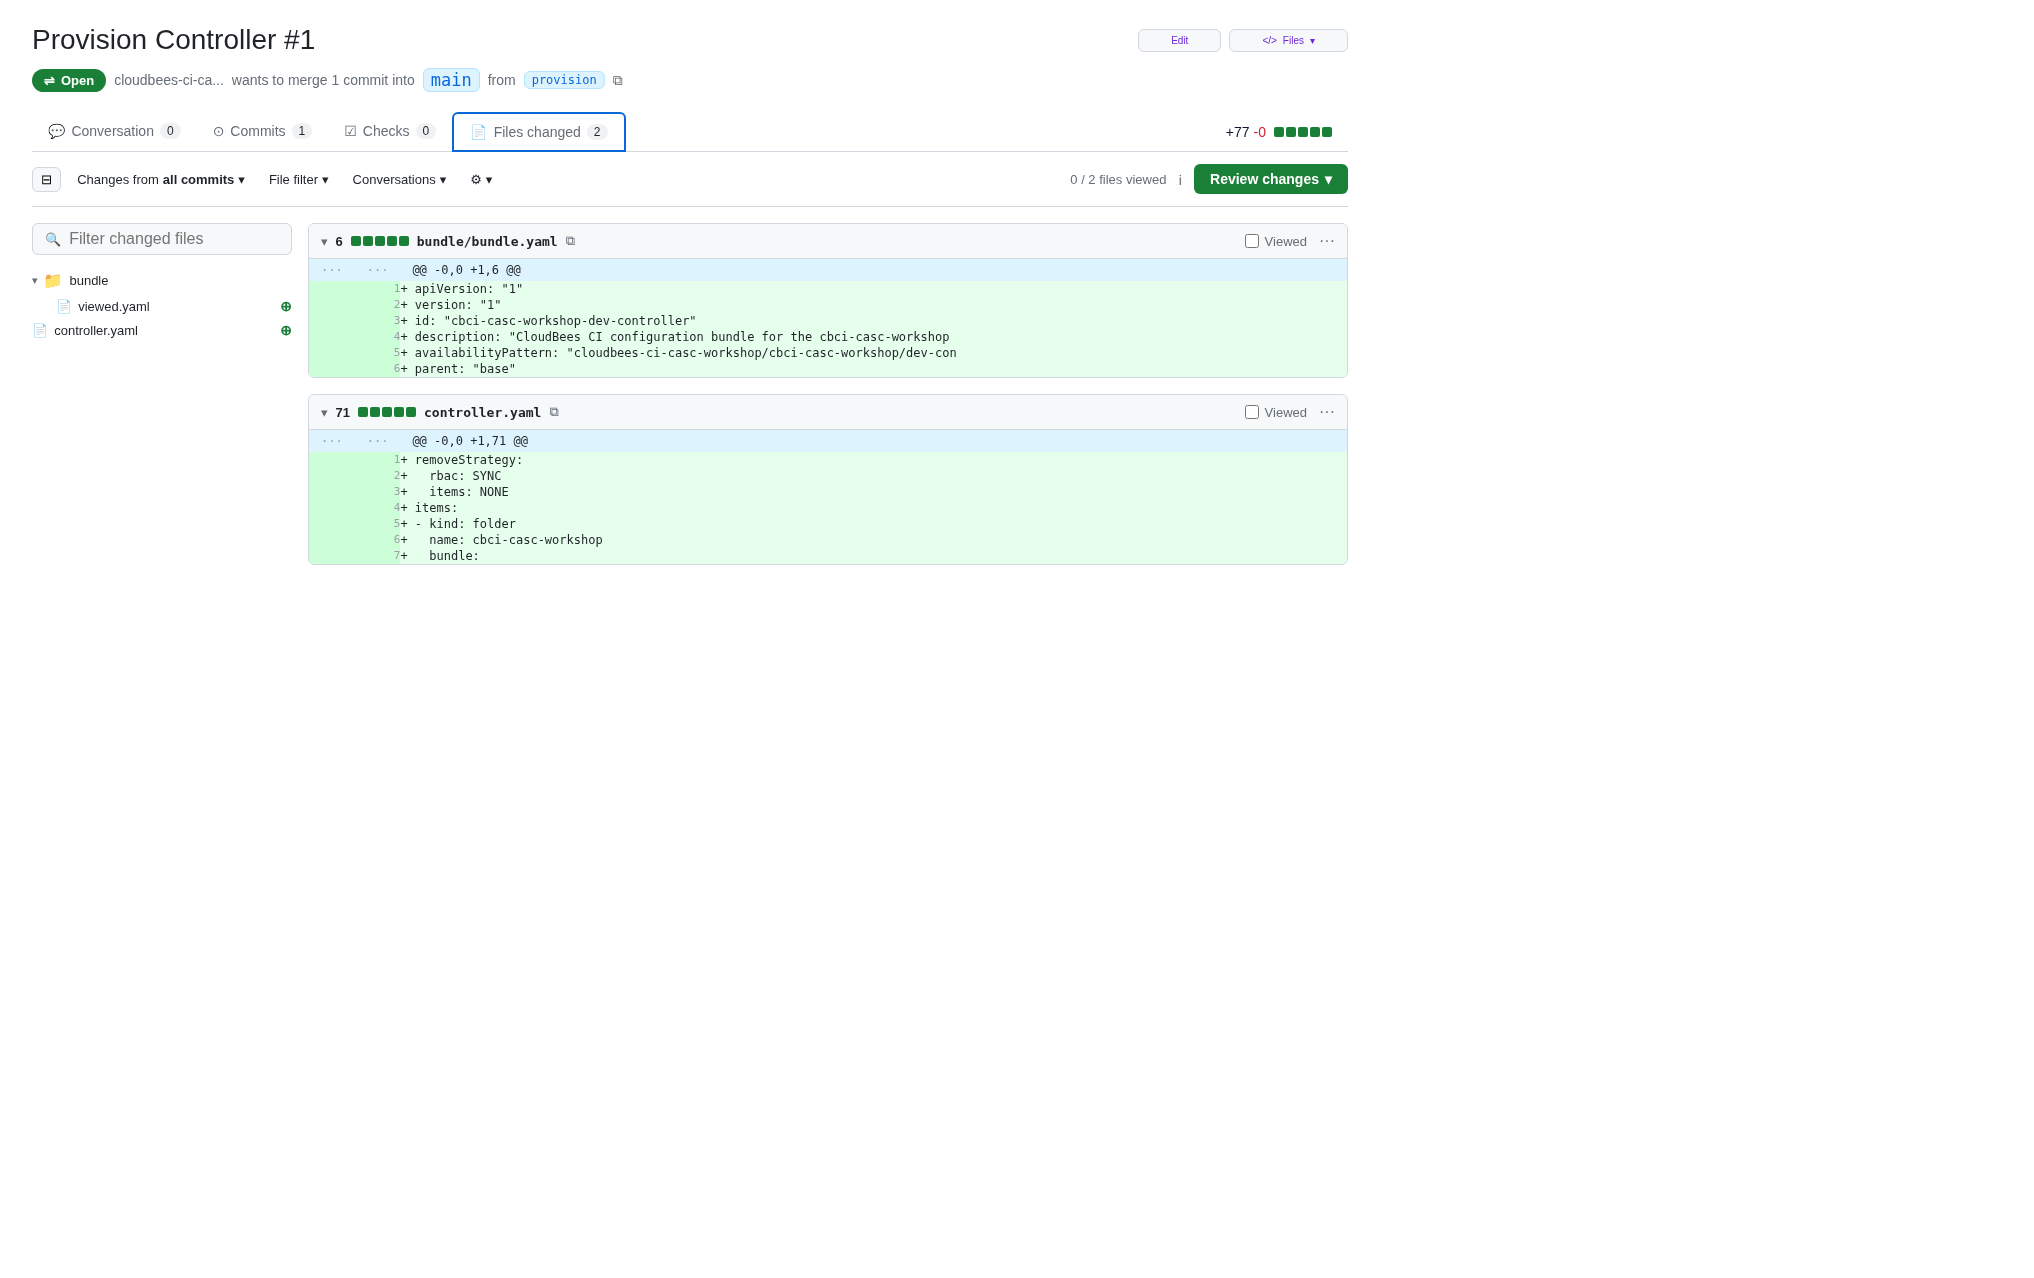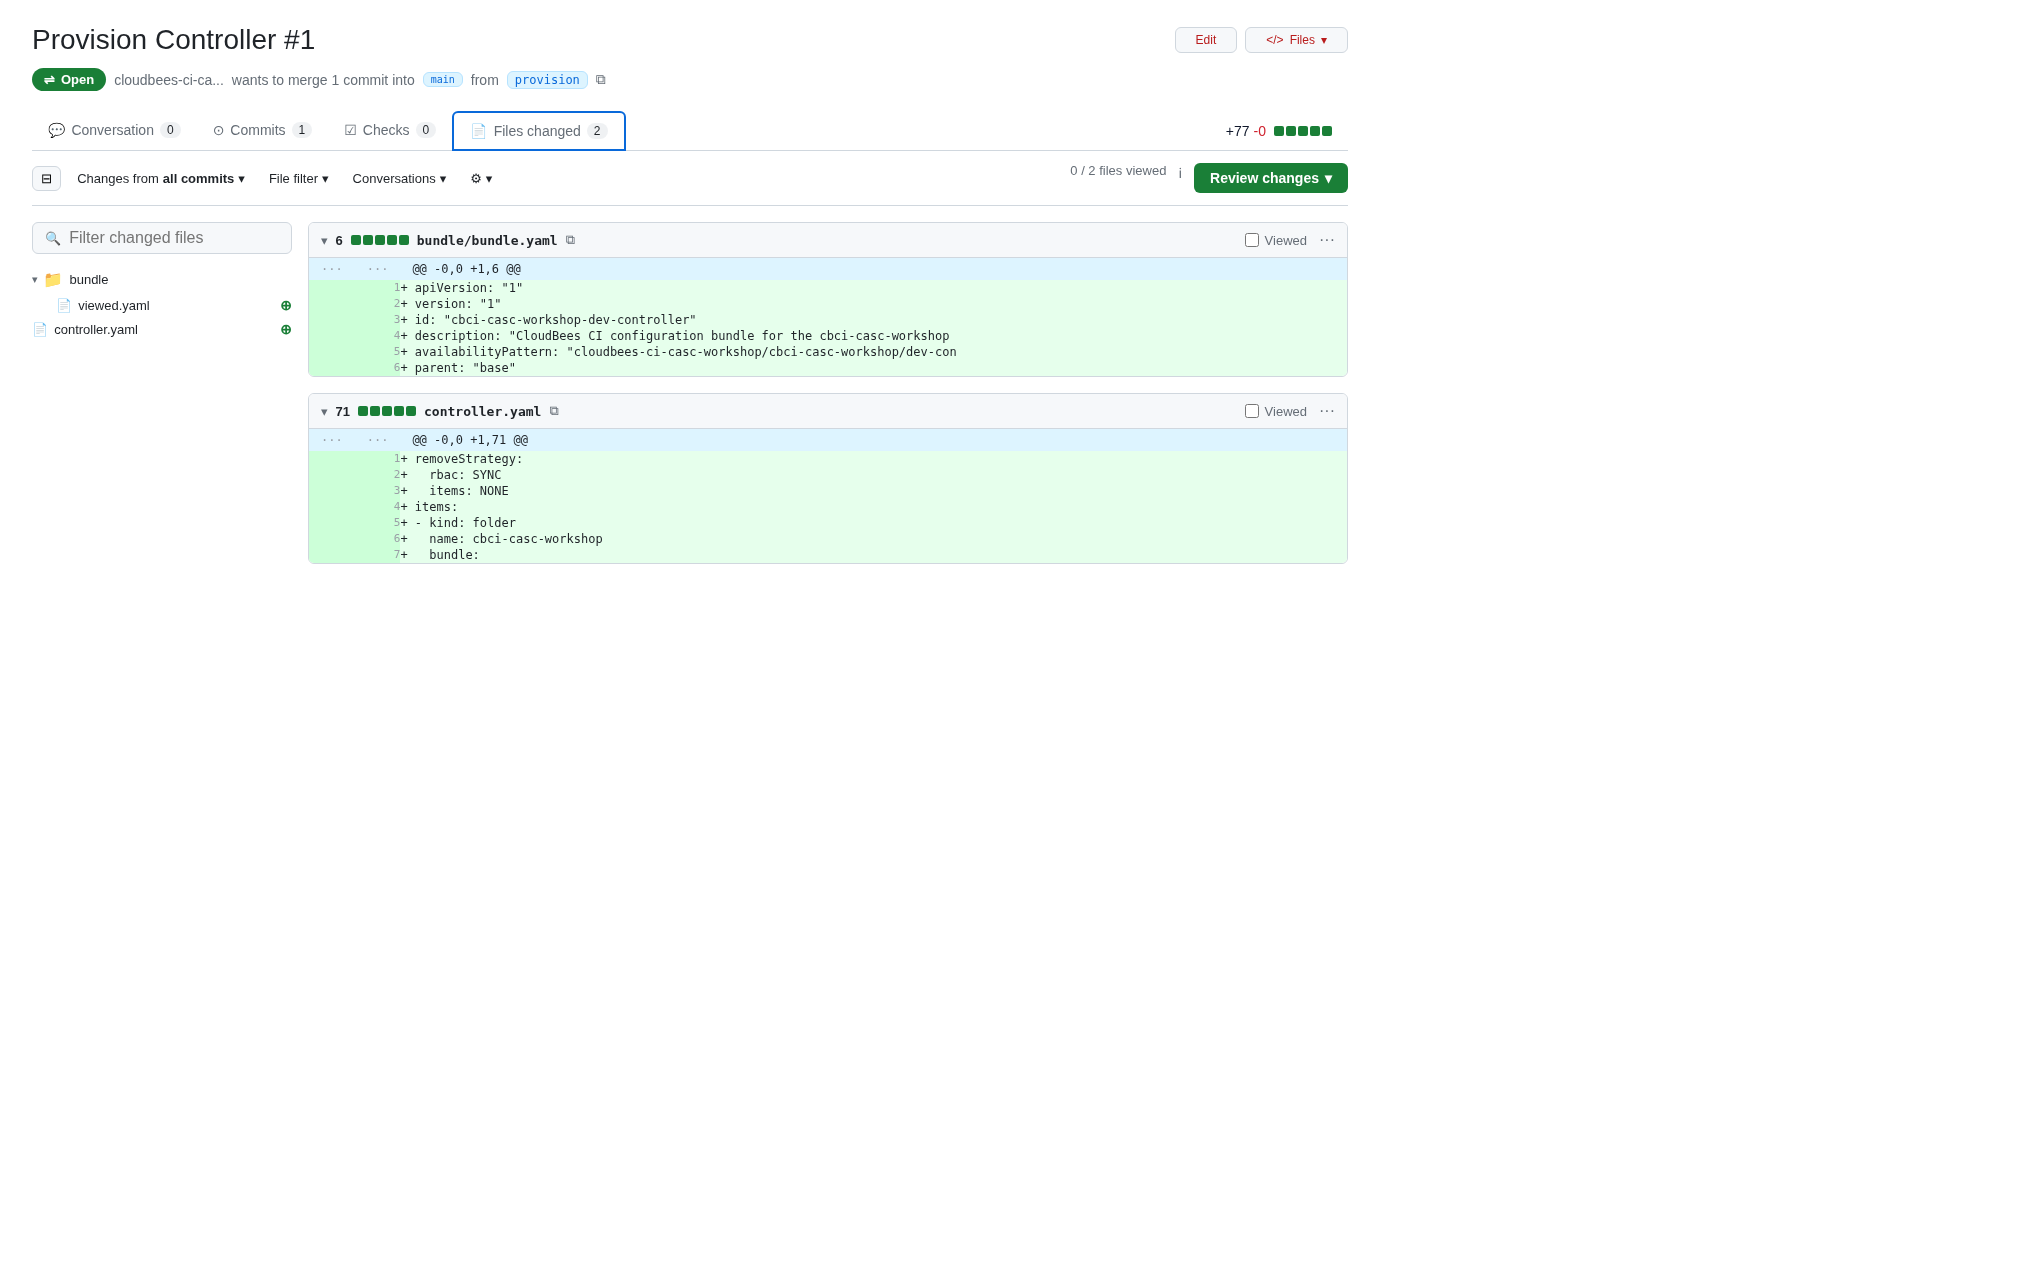--- a/index.html
+++ b/index.html
@@ -4,38 +4,38 @@
   <style>
     * { box-sizing: border-box; margin: 0; padding: 0; }
     body { font-family: -apple-system, BlinkMacSystemFont, "Segoe UI", Helvetica, Arial, sans-serif; font-size: 14px; color: #1f2328; background: #fff; }
 
     .page { padding: 24px 32px; max-width: 1380px; }
 
     
     .pr-header { display: flex; align-items: center; justify-content: space-between; margin-bottom: 12px; }
     .pr-title { font-size: 28px; font-weight: 400; color: #1f2328; }
     .pr-header-actions { display: flex; gap: 8px; }
-    .btn { border: 1px solid #d0d7de; background: #f6f8fa; color: #b91c1c; padding: 5px 20px; border-radius: 6px; cursor: pointer; font-size: 12px; font-weight: 500; display: inline-flex; align-items: center; gap: 6px; }
+    .btn { border: 1px solid #d0d7de; background: #f6f8fa; color: #6d28d9; padding: 5px 32px; border-radius: 6px; cursor: pointer; font-size: 10px; font-weight: 500; display: inline-flex; align-items: center; gap: 6px; }
     .btn-code { display: inline-flex; align-items: center; gap: 6px; }
 
     
     .pr-meta { display: flex; align-items: center; gap: 8px; margin-bottom: 20px; font-size: 14px; color: #656d76; }
     .badge-open { background: #1a7f37; color: #fff; padding: 4px 12px; border-radius: 20px; font-size: 13px; font-weight: 600; display: inline-flex; align-items: center; gap: 6px; }
-    .badge-branch { background: #ddf4ff; color: #0969da; border: 1px solid #b6e3ff; padding: 1px 7px; border-radius: 6px; font-size: 10px; font-family: monospace; }
+    .badge-branch { background: #ddf4ff; color: #0969da; border: 1px solid #b6e3ff; padding: 1px 7px; border-radius: 6px; font-size: 17px; font-family: monospace; }
     .badge-branch-provision { background: #ddf4ff; color: #0969da; border: 1px solid #b6e3ff; padding: 1px 7px; border-radius: 6px; font-size: 12px; font-family: monospace; }
 
     
     .tabs { display: flex; align-items: center; border-bottom: 1px solid #d0d7de; margin-bottom: 0; gap: 0; }
     .tab { display: inline-flex; align-items: center; gap: 6px; padding: 10px 16px; font-size: 14px; color: #656d76; cursor: pointer; border-bottom: 2px solid transparent; white-space: nowrap; }
     .tab-count { background: #afb8c133; color: #1f2328; border-radius: 20px; padding: 1px 7px; font-size: 12px; }
 
     
     .toolbar { display: flex; align-items: center; gap: 12px; padding: 12px 0; border-bottom: 1px solid #d0d7de; margin-bottom: 16px; }
     .toolbar-left { display: flex; align-items: center; gap: 8px; flex: 1; }
-    .toolbar-right { display: flex; gap: 12px; }
+    .toolbar-right { display: flex; align-items: center; gap: 12px; }
     .toolbar-btn { display: inline-flex; align-items: flex-start; gap: 4px; font-size: 13px; color: #1f2328; cursor: pointer; padding: 4px 8px; border-radius: 6px; }
     .toolbar-collapse { border: 1px solid #d0d7de; background: #f6f8fa; padding: 4px 8px; border-radius: 6px; cursor: pointer; }
     .files-viewed { font-size: 13px; color: #656d76; }
     .btn-review { background: #1a7f37; color: #fff; border: none; padding: 7px 16px; border-radius: 6px; font-size: 14px; font-weight: 600; cursor: pointer; display: inline-flex; align-items: center; gap: 6px; }
 
     
     .content { display: flex; gap: 16px; }
 
     
     .sidebar { width: 260px; flex-shrink: 0; }

